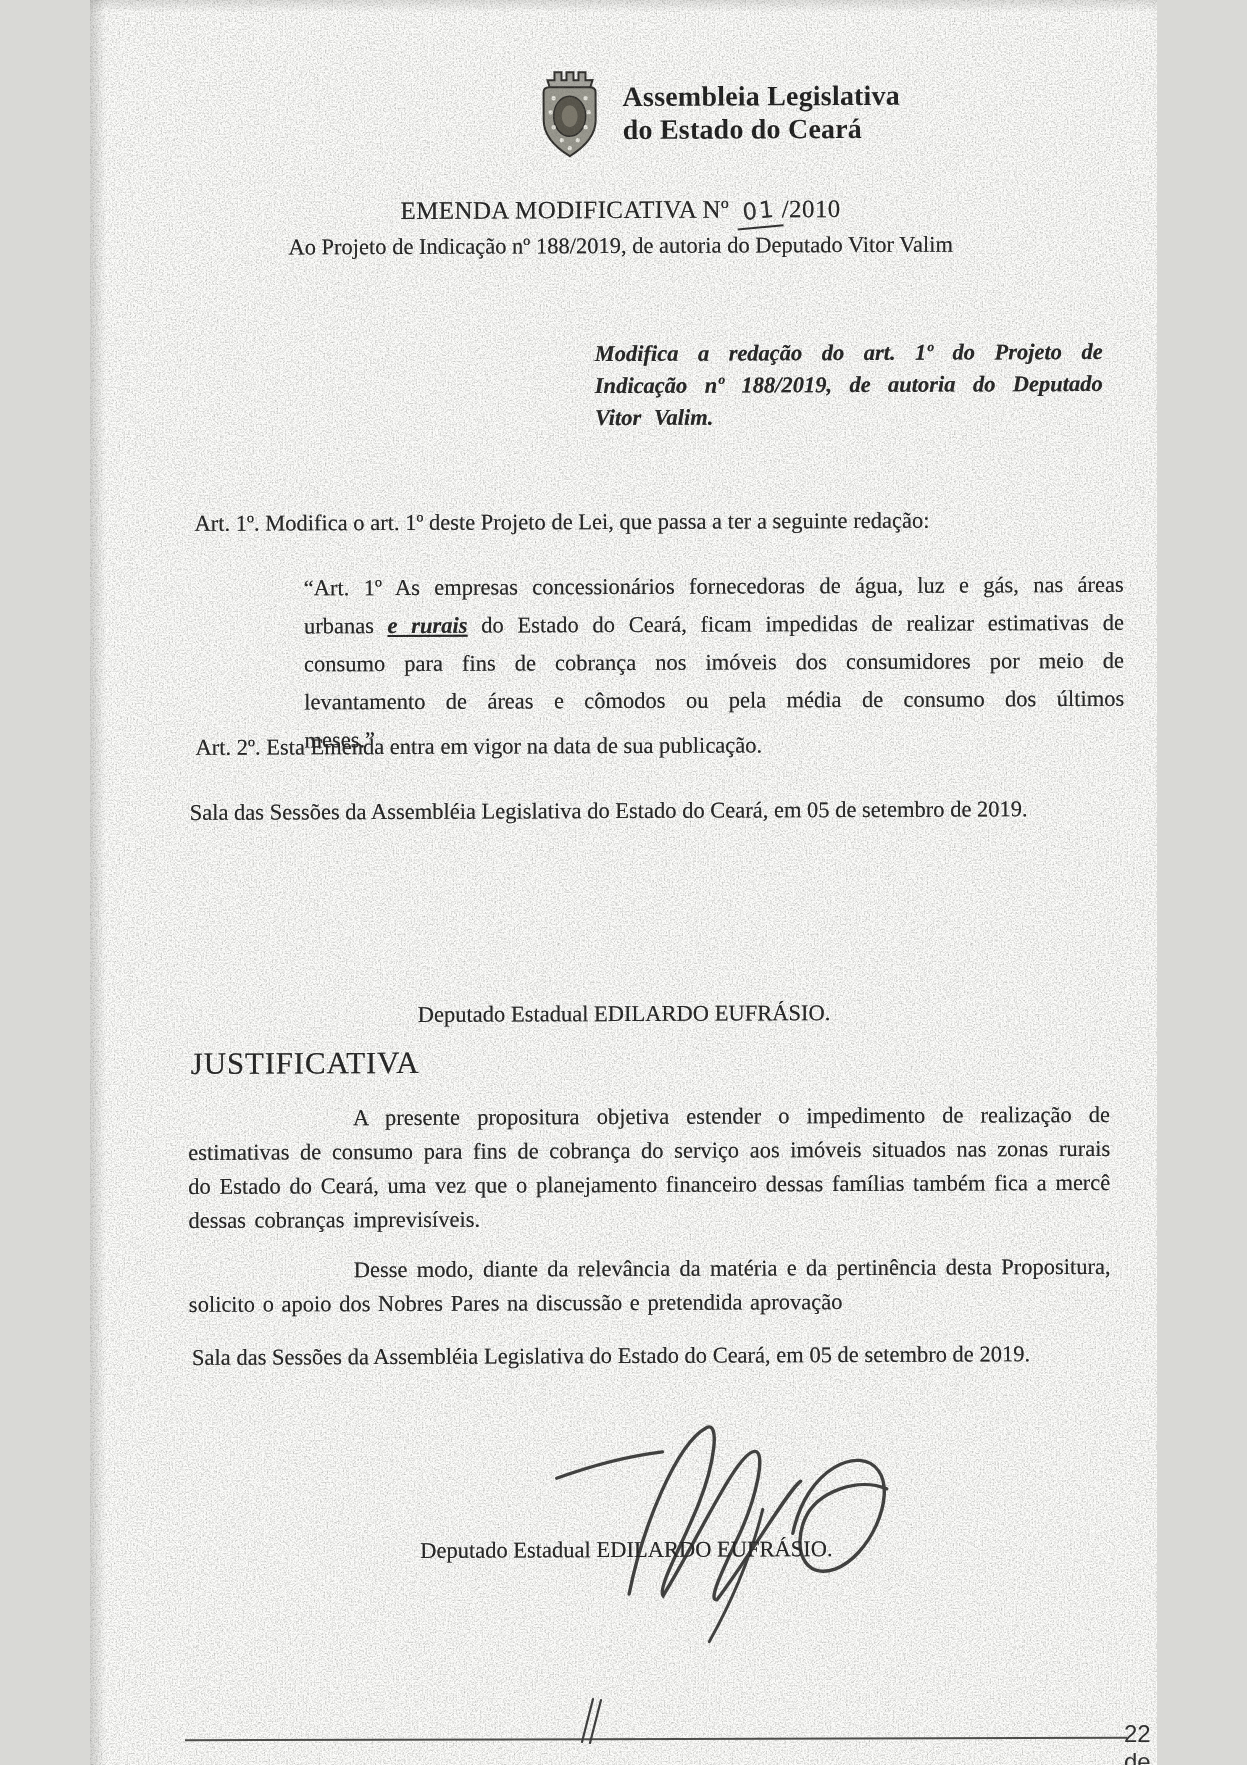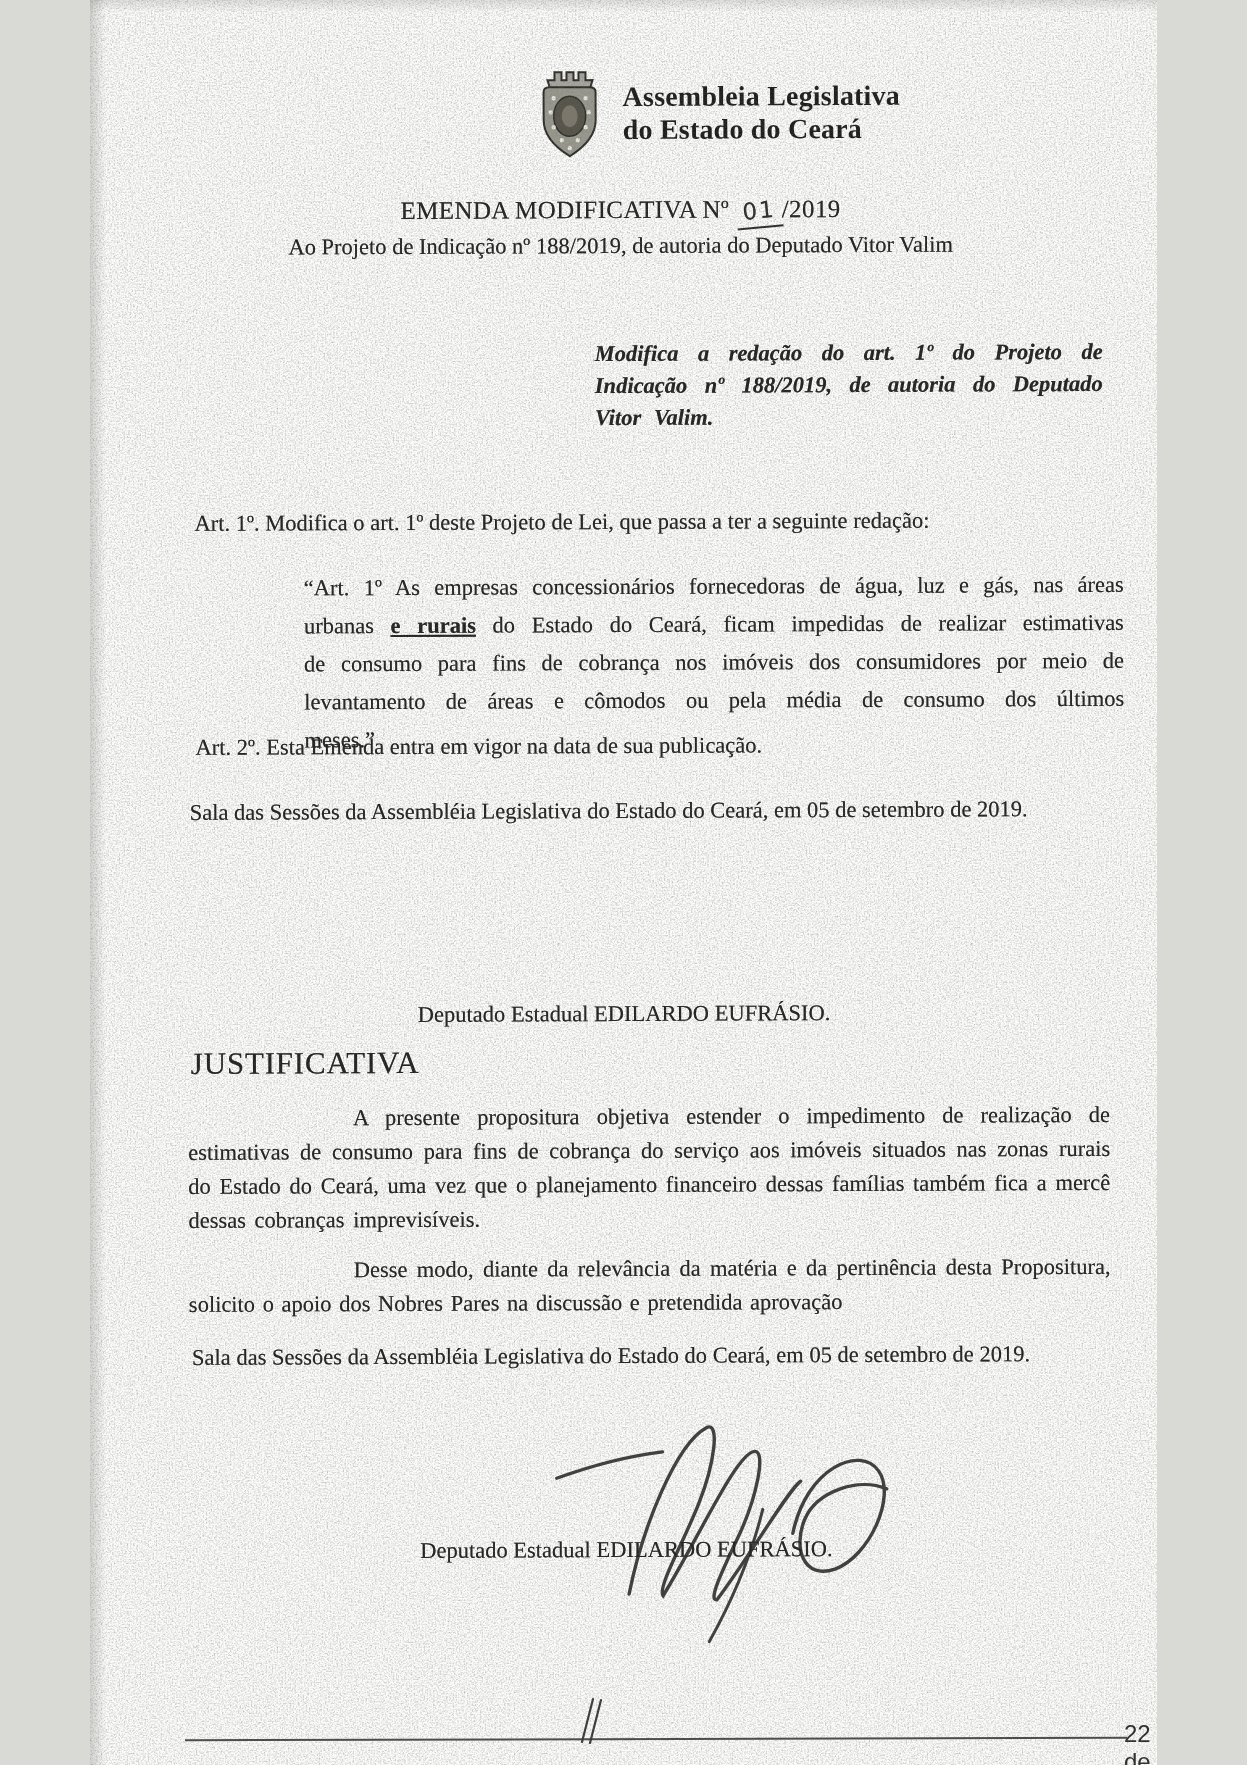--- a/index.html
+++ b/index.html
@@ -27,21 +27,21 @@
   .title-line{left:0;width:100%;text-align:center;top:194px;font-size:25px;letter-spacing:.4px;}
   .hand-number{display:inline-block;min-width:46px;text-align:center;border-bottom:2.5px solid #2c2c2c;
        font-family:"DejaVu Sans", sans-serif;font-size:23px;transform:rotate(-5deg) translateY(1px);
        font-weight:400;letter-spacing:2px;color:#2d2d2d;}
   .subtitle-line{left:0;width:100%;text-align:center;top:230px;}
 
   .ementa{left:507px;width:508px;top:338px;text-align:justify;font-weight:bold;font-style:italic;
        line-height:32px;word-spacing:7px;}
   .art1{left:106px;top:506px;width:1000px;}
   .quote{left:215px;top:568px;width:820px;line-height:38px;text-align:justify;word-spacing:8px;}
-  .quote-emph{font-weight:bold;text-decoration:underline;}
+  .quote-emph{font-weight:bold;font-style:italic;text-decoration:underline;}
   .art2{left:106px;top:730px;width:1000px;}
   .sala1{left:100px;top:795px;width:1040px;}
   .signatory1{left:0;width:100%;text-align:center;top:998px;}
   .justif-heading{left:100px;top:1046px;font-size:31px;letter-spacing:.8px;}
   .para1{left:97px;top:1100px;width:922px;text-align:justify;text-indent:165px;line-height:34px;word-spacing:3px;}
   .para2{left:97px;top:1252px;width:922px;text-align:justify;text-indent:165px;line-height:34px;word-spacing:2px;}
   .sala2{left:100px;top:1340px;width:1040px;}
   .signature{position:absolute;left:418px;top:1406px;width:400px;height:240px;z-index:3;}
   .signatory2{left:0;width:100%;text-align:center;top:1534px;}
 
@@ -78,21 +78,21 @@
       </g>
     </svg>
 
     <div class="org">
       <div>Assembleia Legislativa</div>
       <div>do Estado do Ceará</div>
     </div>
 
     <div class="txt title-line">
       <span>EMENDA MODIFICATIVA Nº</span>
-      <span class="hand-number">01</span><span>/2019</span>
+      <span class="hand-number">01</span><span>/2010</span>
     </div>
 
     <div class="txt subtitle-line">Ao Projeto de Indicação nº 188/2019, de autoria do Deputado Vitor Valim</div>
 
     <div class="txt ementa">Modifica a redação do art. 1º do Projeto de Indicação nº 188/2019, de autoria do Deputado Vitor Valim.</div>
 
     <div class="txt art1">Art. 1º. Modifica o art. 1º deste Projeto de Lei, que passa a ter a seguinte redação:</div>
 
     <div class="txt quote">
       <span>“Art. 1º As empresas concessionários fornecedoras de água, luz e gás, nas áreas urbanas </span><span class="quote-emph">e rurais</span><span> do Estado do Ceará, ficam impedidas de realizar estimativas de consumo para fins de cobrança nos imóveis dos consumidores por meio de levantamento de áreas e cômodos ou pela média de consumo dos últimos meses.”</span>

